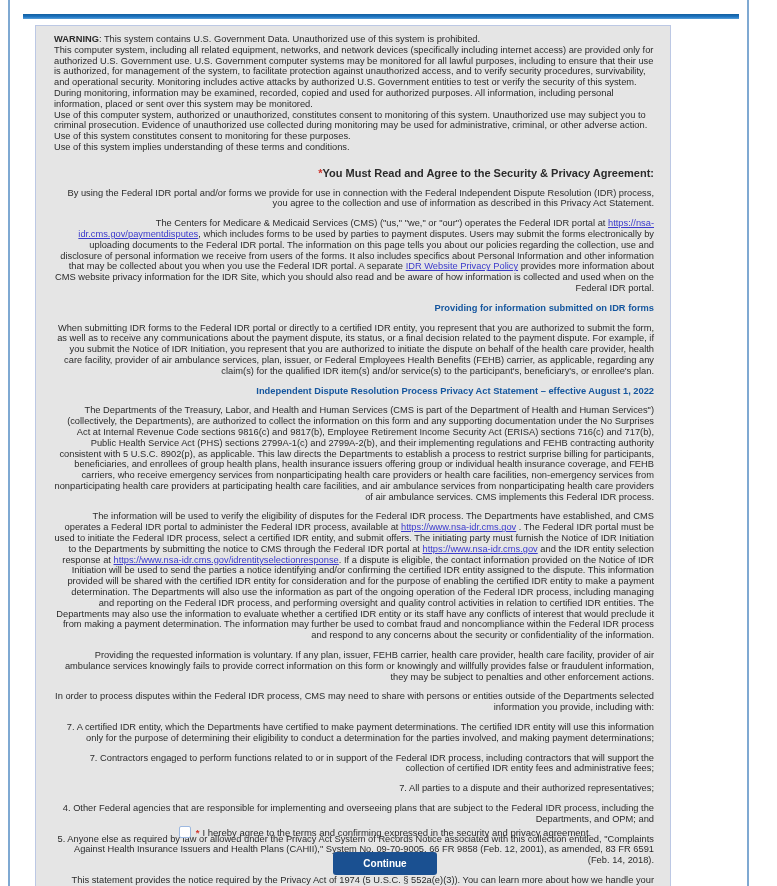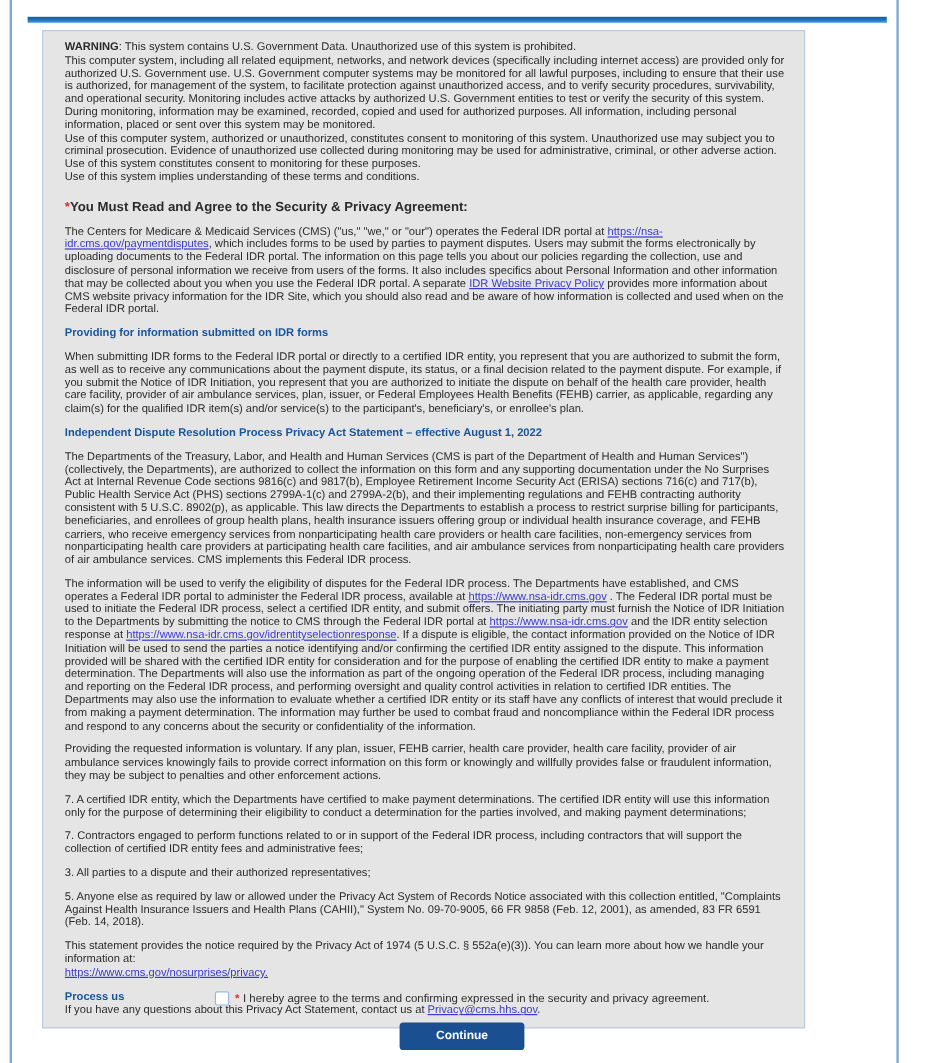--- a/index.html
+++ b/index.html
@@ -27,21 +27,21 @@
     background:linear-gradient(180deg,var(--bar-dark) 0%,var(--bar) 55%,#5aa0d8 100%);
   }
   .panel{
     position:absolute;left:35px;top:25px;width:636px;
     border:1px solid var(--panel-border);
     background:#e5e5e5;
     padding:8px 16px 9px 18px;
     font-size:9.3px;line-height:10.8px;
   }
   .blk{margin:0;}
-  .blk + .blk{margin-top:9px;}
+  .blk + .blk{margin-top:9px;text-align:right;}
   .h-black{font-weight:bold;font-size:11px;}
   .blk + .h-black{margin-top:15px;}
   .h-blue{font-weight:bold;color:var(--heading-blue);}
   .tight + .blk{margin-top:1px;}
   .bold{font-weight:bold;}
   .red{color:var(--red);}
   a{color:var(--link);cursor:pointer;}
   .footer{
     position:absolute;left:35px;top:826px;width:700px;text-align:center;
   }
@@ -68,30 +68,33 @@
 
 <div class="page">
   <div class="edge edge-left"></div>
   <div class="edge edge-right"></div>
   <div class="top-bar"></div>
 
   <div class="panel">
     <div id="agreement-body">
         <div class="blk p"><span class="bold">WARNING</span><span>: This system contains U.S. Government Data. Unauthorized use of this system is prohibited.</span><br><span>This computer system, including all related equipment, networks, and network devices (specifically including internet access) are provided only for authorized U.S. Government use. U.S. Government computer systems may be monitored for all lawful purposes, including to ensure that their use is authorized, for management of the system, to facilitate protection against unauthorized access, and to verify security procedures, survivability, and operational security. Monitoring includes active attacks by authorized U.S. Government entities to test or verify the security of this system. During monitoring, information may be examined, recorded, copied and used for authorized purposes. All information, including personal information, placed or sent over this system may be monitored.</span><br><span>Use of this computer system, authorized or unauthorized, constitutes consent to monitoring of this system. Unauthorized use may subject you to criminal prosecution. Evidence of unauthorized use collected during monitoring may be used for administrative, criminal, or other adverse action. Use of this system constitutes consent to monitoring for these purposes.</span><br><span>Use of this system implies understanding of these terms and conditions.</span></div>
         <div class="blk h-black"><span class="red">*</span><span>You Must Read and Agree to the Security &amp; Privacy Agreement:</span></div>
+        <div class="blk p"><span>By using the Federal IDR portal and/or forms we provide for use in connection with the Federal Independent Dispute Resolution (IDR) process, you agree to the collection and use of information as described in this Privacy Act Statement.</span></div>
         <div class="blk p"><span>The Centers for Medicare &amp; Medicaid Services (CMS) ("us," "we," or "our") operates the Federal IDR portal at </span><a href="#">https://nsa-idr.cms.gov/paymentdisputes</a><span>, which includes forms to be used by parties to payment disputes. Users may submit the forms electronically by uploading documents to the Federal IDR portal. The information on this page tells you about our policies regarding the collection, use and disclosure of personal information we receive from users of the forms. It also includes specifics about Personal Information and other information that may be collected about you when you use the Federal IDR portal. A separate </span><a href="#">IDR Website Privacy Policy</a><span> provides more information about CMS website privacy information for the IDR Site, which you should also read and be aware of how information is collected and used when on the Federal IDR portal.</span></div>
         <div class="blk h-blue"><span>Providing for information submitted on IDR forms</span></div>
         <div class="blk p"><span>When submitting IDR forms to the Federal IDR portal or directly to a certified IDR entity, you represent that you are authorized to submit the form, as well as to receive any communications about the payment dispute, its status, or a final decision related to the payment dispute. For example, if you submit the Notice of IDR Initiation, you represent that you are authorized to initiate the dispute on behalf of the health care provider, health care facility, provider of air ambulance services, plan, issuer, or Federal Employees Health Benefits (FEHB) carrier, as applicable, regarding any claim(s) for the qualified IDR item(s) and/or service(s) to the participant's, beneficiary's, or enrollee's plan.</span></div>
         <div class="blk h-blue"><span>Independent Dispute Resolution Process Privacy Act Statement – effective August 1, 2022</span></div>
         <div class="blk p"><span>The Departments of the Treasury, Labor, and Health and Human Services (CMS is part of the Department of Health and Human Services") (collectively, the Departments), are authorized to collect the information on this form and any supporting documentation under the No Surprises Act at Internal Revenue Code sections 9816(c) and 9817(b), Employee Retirement Income Security Act (ERISA) sections 716(c) and 717(b), Public Health Service Act (PHS) sections 2799A-1(c) and 2799A-2(b), and their implementing regulations and FEHB contracting authority consistent with 5 U.S.C. 8902(p), as applicable. This law directs the Departments to establish a process to restrict surprise billing for participants, beneficiaries, and enrollees of group health plans, health insurance issuers offering group or individual health insurance coverage, and FEHB carriers, who receive emergency services from nonparticipating health care providers or health care facilities, non-emergency services from nonparticipating health care providers at participating health care facilities, and air ambulance services from nonparticipating health care providers of air ambulance services. CMS implements this Federal IDR process.</span></div>
         <div class="blk p"><span>The information will be used to verify the eligibility of disputes for the Federal IDR process.  The Departments have established, and CMS operates a Federal IDR portal to administer the Federal IDR process, available at </span><a href="#">https://www.nsa-idr.cms.gov</a><span> . The Federal IDR portal must be used to initiate the Federal IDR process, select a certified IDR entity, and submit offers. The initiating party must furnish the Notice of IDR Initiation to the Departments by submitting the notice to CMS through the Federal IDR portal at </span><a href="#">https://www.nsa-idr.cms.gov</a><span> and the IDR entity selection response at </span><a href="#">https://www.nsa-idr.cms.gov/idrentityselectionresponse</a><span>. If a dispute is eligible, the contact information provided on the Notice of IDR Initiation will be used to send the parties a notice identifying and/or confirming the certified IDR entity assigned to the dispute. This information provided will be shared with the certified IDR entity for consideration and for the purpose of enabling the certified IDR entity to make a payment determination. The Departments will also use the information as part of the ongoing operation of the Federal IDR process, including managing and reporting on the Federal IDR process, and performing oversight and quality control activities in relation to certified IDR entities. The Departments may also use the information to evaluate whether a certified IDR entity or its staff have any conflicts of interest that would preclude it from making a payment determination. The information may further be used to combat fraud and noncompliance within the Federal IDR process and respond to any concerns about the security or confidentiality of the information.</span></div>
         <div class="blk p"><span>Providing the requested information is voluntary. If any plan, issuer, FEHB carrier, health care provider, health care facility, provider of air ambulance services knowingly fails to provide correct information on this form or knowingly and willfully provides false or fraudulent information, they may be subject to penalties and other enforcement actions.</span></div>
+        <div class="blk p"><span>In order to process disputes within the Federal IDR process, CMS may need to share with persons or entities outside of the Departments selected information you provide, including with:</span></div>
         <div class="blk p"><span>7. A certified IDR entity, which the Departments have certified to make payment determinations. The certified IDR entity will use this information only for the purpose of determining their eligibility to conduct a determination for the parties involved, and making payment determinations;</span></div>
         <div class="blk p"><span>7. Contractors engaged to perform functions related to or in support of the Federal IDR process, including contractors that will support the collection of certified IDR entity fees and administrative fees;</span></div>
-        <div class="blk p"><span>3. All parties to a dispute and their authorized representatives;</span></div>
+        <div class="blk p"><span>7. All parties to a dispute and their authorized representatives;</span></div>
+        <div class="blk p"><span>4. Other Federal agencies that are responsible for implementing and overseeing plans that are subject to the Federal IDR process, including the Departments, and OPM; and</span></div>
         <div class="blk p"><span>5. Anyone else as required by law or allowed under the Privacy Act System of Records Notice associated with this collection entitled, "Complaints Against Health Insurance Issuers and Health Plans (CAHII)," System No. 09-70-9005, 66 FR 9858 (Feb. 12, 2001), as amended, 83 FR 6591 (Feb. 14, 2018).</span></div>
         <div class="blk p"><span>This statement provides the notice required by the Privacy Act of 1974 (5 U.S.C. § 552a(e)(3)). You can learn more about how we handle your information at:</span><br><a href="#">https://www.cms.gov/nosurprises/privacy.</a></div>
         <div class="blk h-blue tight"><span>Process us</span></div>
         <div class="blk p"><span>If you have any questions about this Privacy Act Statement, contact us at </span><a href="#">Privacy@cms.hhs.gov</a><span>.</span></div>
       </div>
   </div>
 
   <div class="footer">
     <div class="agree-row">
       <input type="checkbox" class="agree-box" style="">

